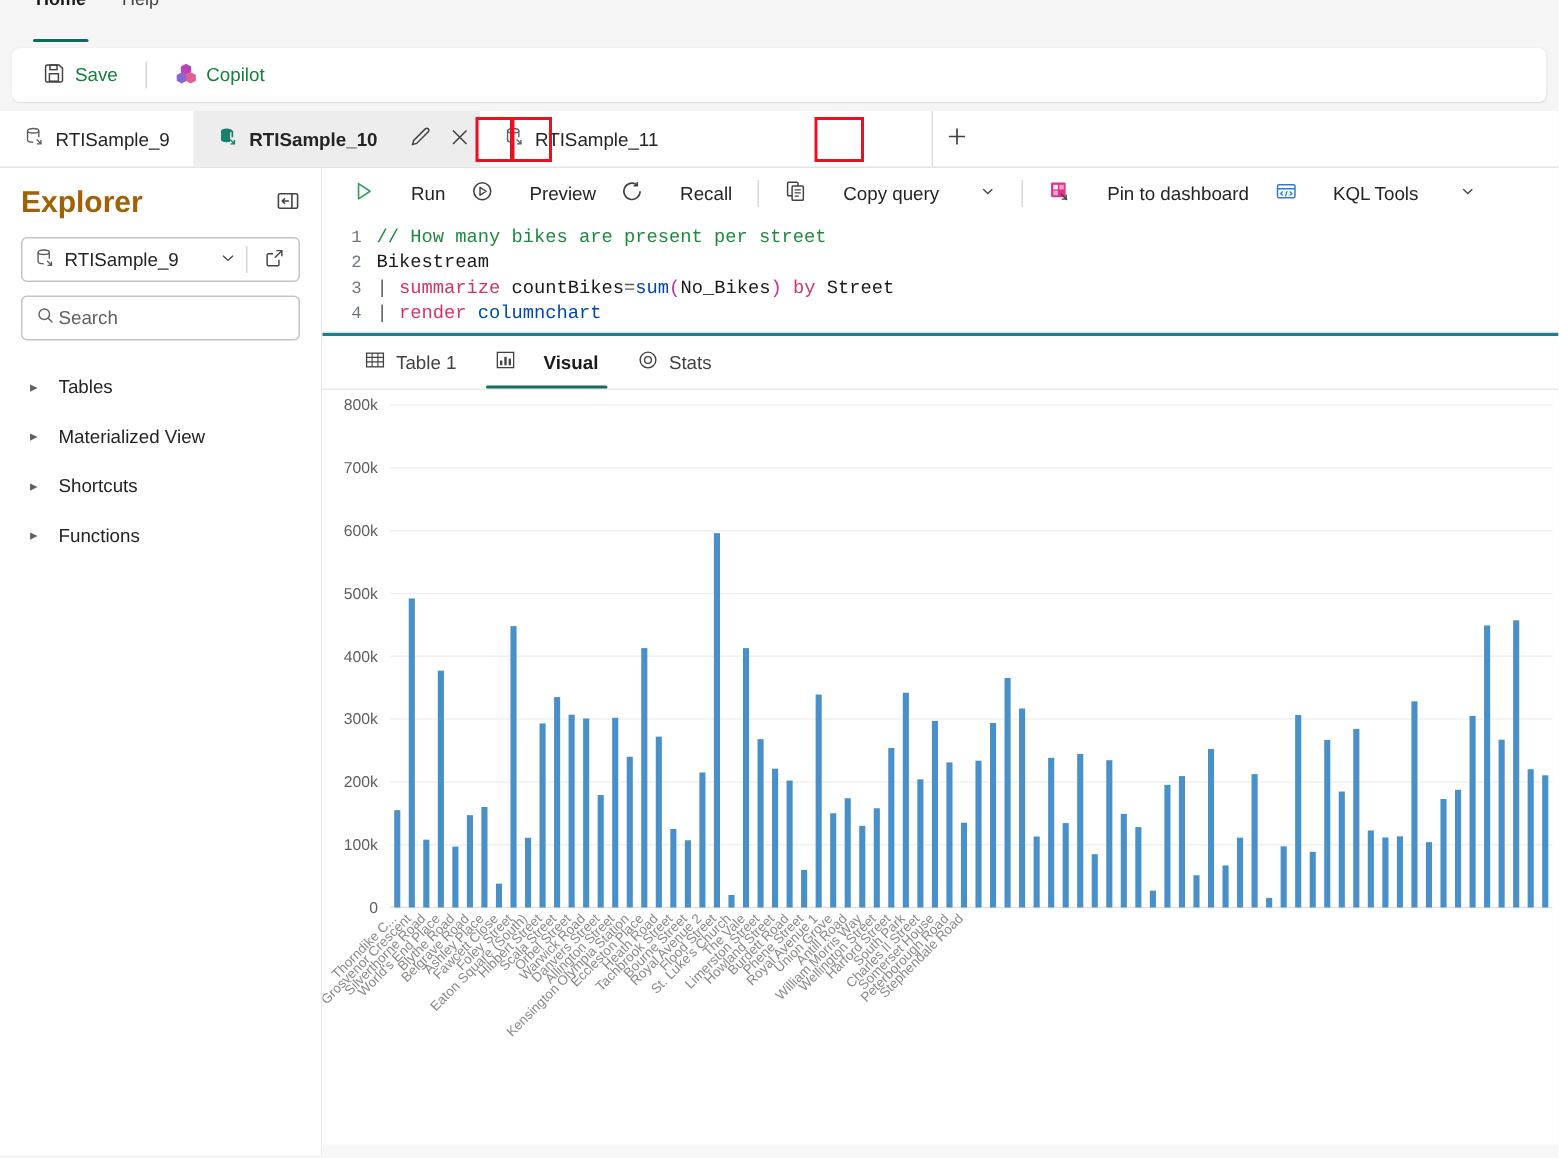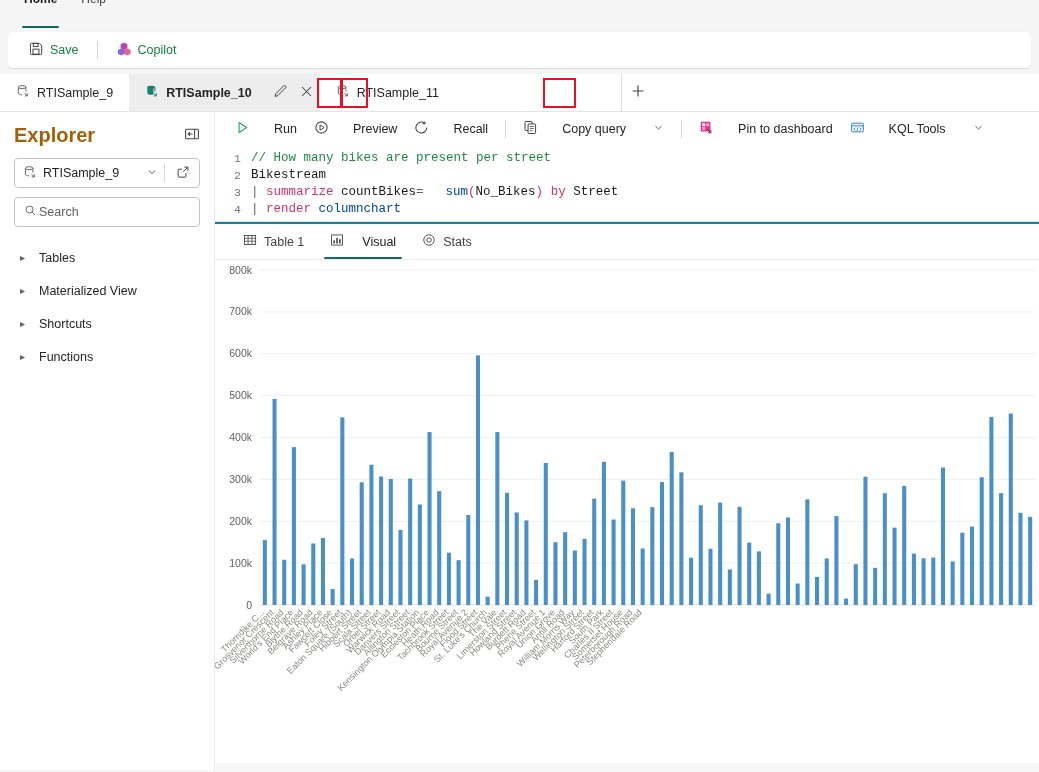--- a/index.html
+++ b/index.html
@@ -131,39 +131,39 @@
   .ln {
     width: 36px; text-align: right; padding-right: 10px;
     color: #6e7681; font-size: 11.5px;
     font-family: "Liberation Mono", monospace;
   }
   .code { white-space: pre; }
   .tok-comment { color: #1f8a3f; }
   .tok-table { color: #1a1a1a; }
   .tok-pipe { color: #5b5b5b; }
   .tok-kw { color: #d1336b; }
-  .tok-fn { color: #0047ab; margin-left: 22px; }
+  .tok-fn { color: #0047ab; }
   .tok-paren { color: #c03090; }
   .tok-col { color: #1a1a1a; }
   .tok-render { color: #d1336b; }
   .tok-chart { color: #0047ab; }
   .tok-ident { color: #1a1a1a; }
 
   
   .results { flex: 1; display: flex; flex-direction: column; background: #fff; }
   .results-topline { height: 2px; background: #1a7f8e; }
   .res-tabs {
     height: 36px; display: flex; align-items: stretch;
     padding-left: 16px; gap: 2px; border-bottom: 1px solid #eaeaea;
   }
   .res-tab {
     display: flex; align-items: center; gap: 7px; padding: 0 12px;
     cursor: pointer; font-size: 12.5px; color: #424242; position: relative;
   }
-  .res-tab.active { color: #1a1a1a; font-weight: 400; gap: 18px; }
+  .res-tab.active { color: #1a1a1a; font-weight: 700; gap: 18px; }
   .res-tab.active::after {
     content: ""; position: absolute; left: 6px; right: 6px; bottom: 0;
     height: 2.5px; background: #156b63; border-radius: 2px;
   }
 
   
   .chart-wrap { flex: 1; position: relative; background: #fff; }
   .chart-svg { display: block; }
   .ytick { font-size: 10.5px; fill: #605e5c; font-family: "Liberation Sans", sans-serif; }
   .gridline { stroke: #f0f0f0; stroke-width: 1; }

